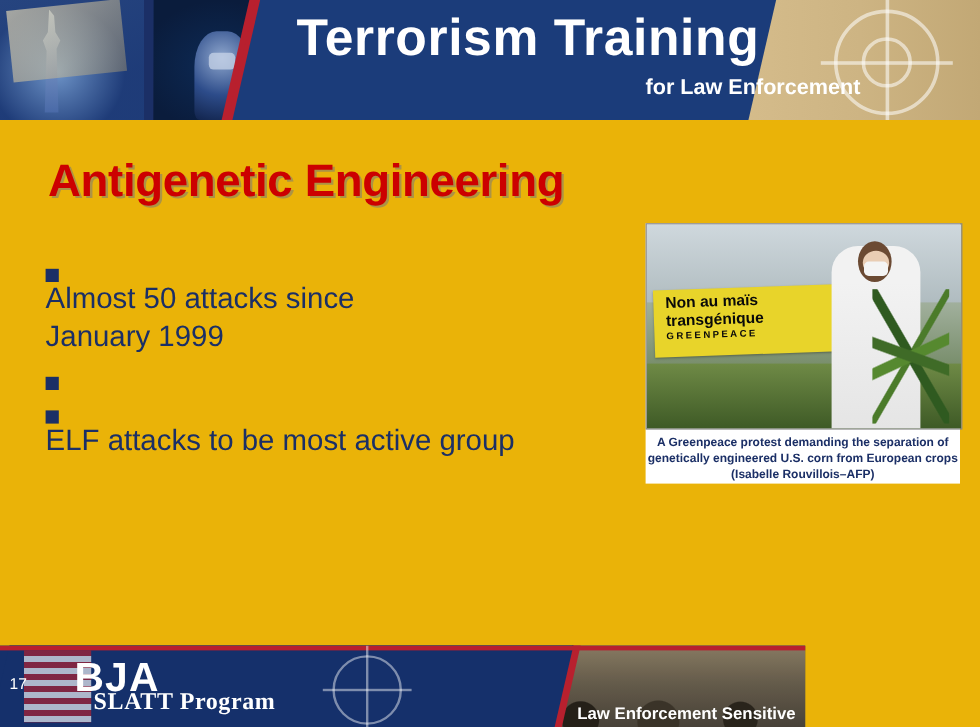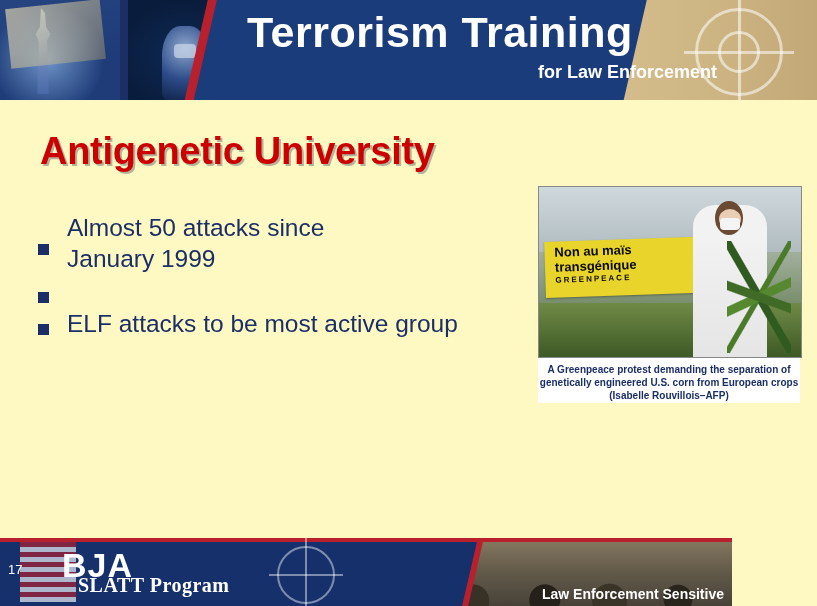--- a/index.html
+++ b/index.html
@@ -10,21 +10,21 @@
     width: 817px;
     height: 606px;
     background: #ffffff;
     font-family: "Liberation Sans", sans-serif;
     overflow: hidden;
   }
   .slide {
     position: relative;
     width: 817px;
     height: 606px;
-    background: #fef9c3;
+    background: #eab308;
   }
 
   
   .header {
     position: absolute;
     left: 0; top: 0;
     width: 817px;
     height: 100px;
     background: #d9c08f;
     overflow: hidden;
@@ -166,25 +166,26 @@
   }
 
   .bullets {
     position: absolute;
     left: 38px; top: 213px;
     width: 730px;
   }
   .bullet {
     position: relative;
     display: flex;
-    align-items: center;
+    align-items: flex-start;
     color: #1b2f66;
     font-size: 24.5px;
     line-height: 1.26;
     margin-bottom: 6px;
+    flex-direction: column;
   }
   .bullet .marker {
     flex: 0 0 auto;
     width: 11px; height: 11px;
     background: #1b2f66;
     margin: 11px 18px 0 0;
   }
   .bullet .btext {
     flex: 1 1 auto;
     white-space: pre-line;
@@ -275,21 +276,21 @@
     color: #1b2f66;
     font-size: 10px;
     line-height: 1.32;
     font-weight: bold;
   }
 
   
   .footer {
     position: absolute;
     left: 0; bottom: 0;
-    width: 732px;
+    width: 671px;
     height: 68px;
     background: #15306b;
     overflow: hidden;
   }
   .footer-photo {
     position: absolute;
     right: 0; top: 0;
     width: 370px; height: 68px;
     background:
       linear-gradient(180deg, #8e7f62 0%, #6a5f4a 45%, #4a4336 100%);
@@ -391,21 +392,21 @@
       <div class="photo-person"></div>
     </div>
 
     <div class="header-band-red"></div>
     <div class="header-band"></div>
 
     <div class="header-title">Terrorism Training</div>
     <div class="header-subtitle">for Law Enforcement</div>
   </div>
 
-  <div class="slide-title">Antigenetic University</div>
+  <div class="slide-title">Antigenetic Engineering</div>
 
   <div class="bullets">
     <div class="bullet narrow">
       <span class="marker"></span>
       <span class="btext">Almost 50 attacks since
 January 1999</span>
     </div>
     <div class="bullet narrow">
       <span class="marker"></span>
     </div>

